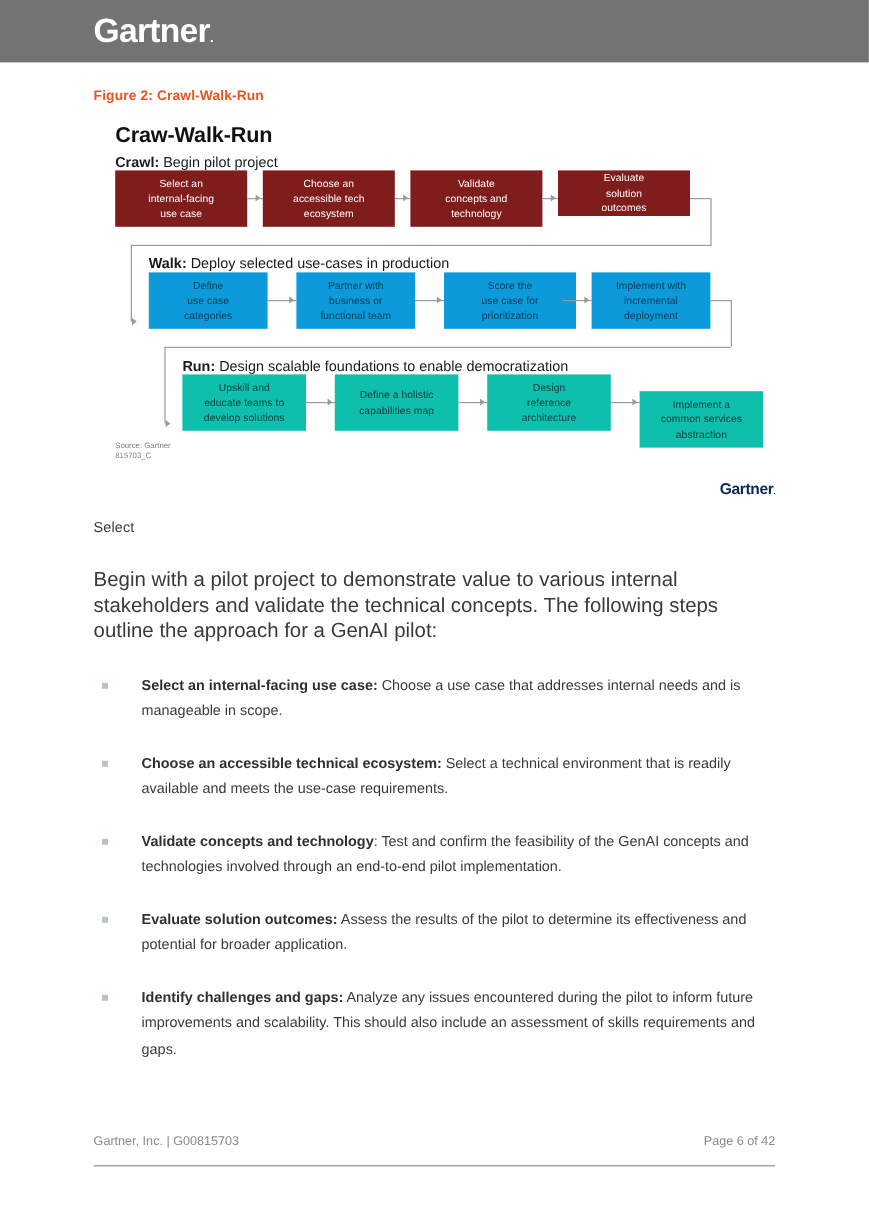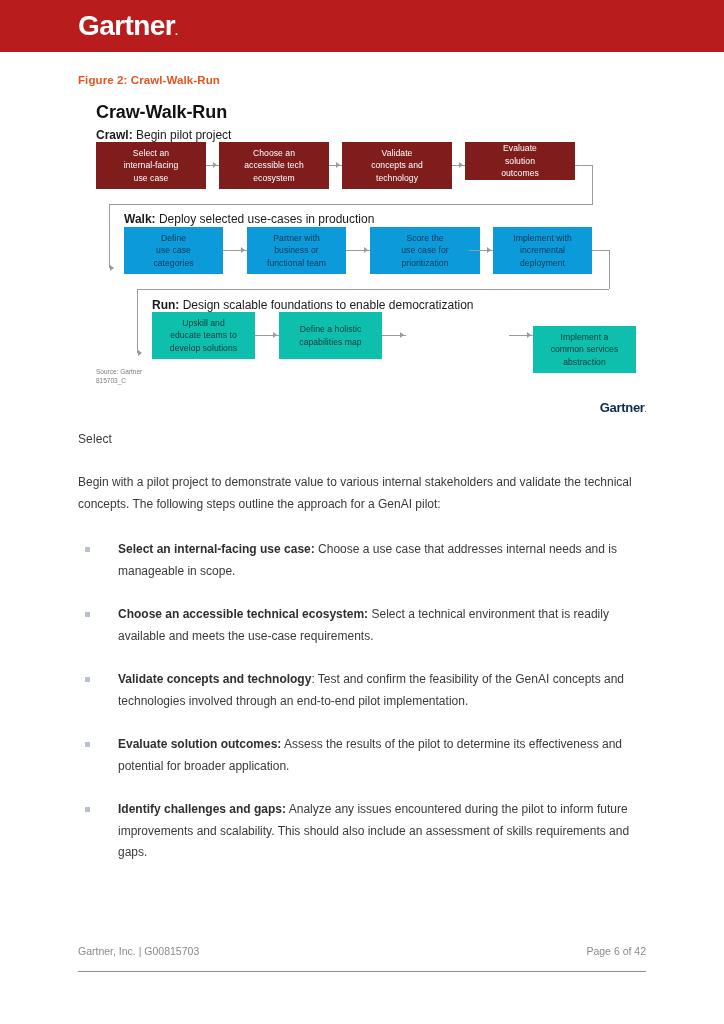--- a/index.html
+++ b/index.html
@@ -11,21 +11,21 @@
     font-family: "Liberation Sans", sans-serif;
     color: #3a3a3a;
     overflow: hidden;
     position: relative;
   }
 
   
   .header-band {
     width: 100%;
     height: 52px;
-    background: #b91c1c;
+    background: #737373;
     position: relative;
   }
   .header-logo {
     position: absolute;
     left: 78px;
     top: 50%;
     transform: translateY(-50%);
     color: #ffffff;
     font-size: 28px;
     font-weight: bold;
@@ -130,21 +130,21 @@
   .fig-logo .reg { font-size: 6px; vertical-align: baseline; }
 
   
   .section-head {
     font-size: 12px;
     color: #3a3a3a;
     margin: 0 0 26px 0;
     letter-spacing: 0.1px;
   }
   .para {
-    font-size: 12px;
+    font-size: 17px;
     line-height: 21.5px;
     color: #3a3a3a;
     margin: 0 0 24px 0;
     max-width: 560px;
   }
   ul.bullets {
     list-style: none;
     margin: 0;
     padding: 0;
   }
@@ -283,20 +283,25 @@
     </div>
 
     <div class="node run" style="left:74px;  top:210px; width:103px; height:47px;">
         <span style="white-space:pre-line">Upskill and
 educate teams to
 develop solutions</span>
       </div>
     <div class="node run" style="left:201px; top:210px; width:103px; height:47px;">
         <span style="white-space:pre-line">Define a holistic
 capabilities map</span>
+      </div>
+    <div class="node run" style="left:328px; top:210px; width:103px; height:47px;">
+        <span style="white-space:pre-line">Design
+reference
+architecture</span>
       </div>
     <div class="node run" style="left:455px; top:224px; width:103px; height:47px;">
         <span style="white-space:pre-line">Implement a
 common services
 abstraction</span>
       </div>
 
     <div class="conn h" style="left:177px; top:233px; width:24px;"></div>
     <div class="arrow-head" style="left:195px; top:230px;"></div>
     <div class="conn h" style="left:304px; top:233px; width:24px;"></div>

